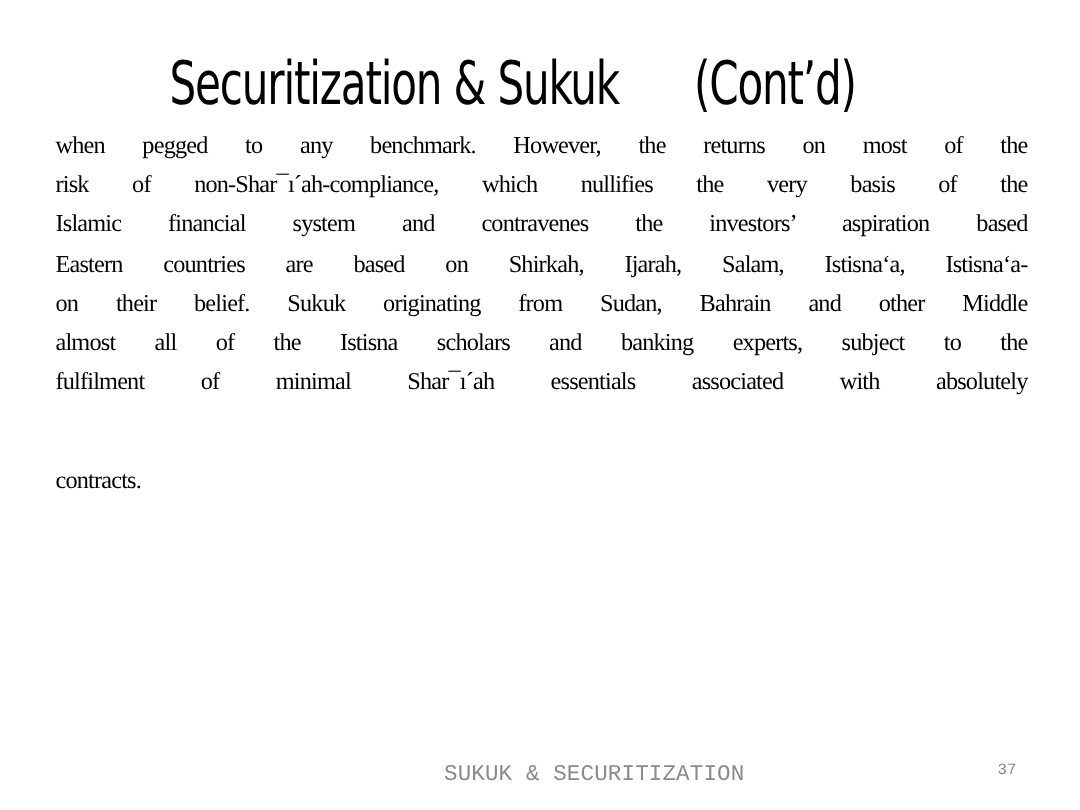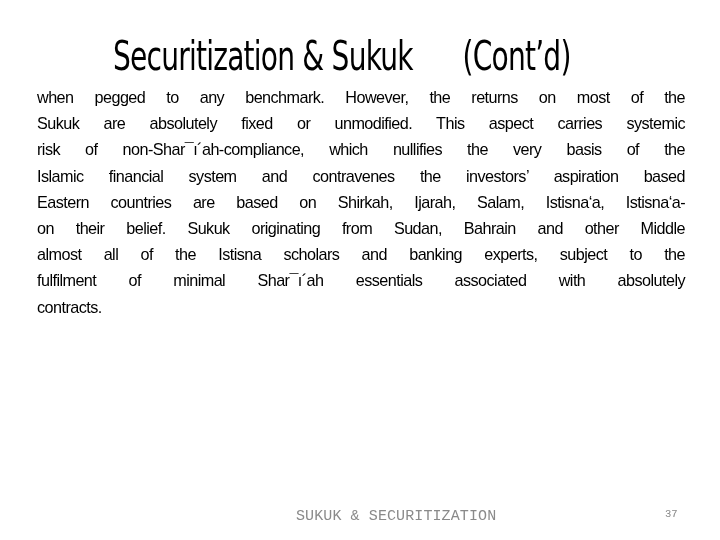--- a/index.html
+++ b/index.html
@@ -41,35 +41,36 @@
       white-space: pre;
     }
     .title .part-b {
       margin-left: 64px;
     }
     .body-text {
       position: absolute;
       left: 37px;
       top: 84px;
       width: 648px;
-      font-family: Liberation Sans, sans-serif;
+      font-family: Liberation Serif, serif;
       font-size: 16.2px;
       color: #000;
     }
     .line {
       height: 26.2px;
       line-height: 26.2px;
       text-align: justify;
       text-align-last: justify;
       white-space: nowrap;
       overflow: visible;
       letter-spacing: -0.55px;
     }
     .line.last {
       text-align-last: left;
+      margin-top: 40px;
     }
     .line span {
       white-space: normal;
     }
     .footer-center {
       position: absolute;
       top: 508px;
       left: 296px;
       font-family: Liberation Mono, monospace;
       font-size: 15px;
@@ -89,21 +90,20 @@
 <body>
 
 <div class="slide">
 
   <div class="title">
     <span class="part-a">Securitization &amp; Sukuk</span><span class="part-b">(Cont’d)</span>
   </div>
 
   <div class="body-text">
     <div class="line"><span>when pegged to any benchmark. However, the returns on most of the</span></div>
-    <div class="line"><span>Sukuk are absolutely fixed or unmodified. This aspect carries systemic</span></div>
     <div class="line"><span>risk of non-Shar¯ı´ah-compliance, which nullifies the very basis of the</span></div>
     <div class="line"><span>Islamic financial system and contravenes the investors’ aspiration based</span></div>
     <div class="line"><span>Eastern countries are based on Shirkah, Ijarah, Salam, Istisna‘a, Istisna‘a-</span></div>
     <div class="line"><span>on their belief. Sukuk originating from Sudan, Bahrain and other Middle</span></div>
     <div class="line"><span>almost all of the Istisna scholars and banking experts, subject to the</span></div>
     <div class="line"><span>fulfilment of minimal Shar¯ı´ah essentials associated with absolutely</span></div>
     <div class="line last"><span>contracts.</span></div>
   </div>
 
   <div class="footer-center">SUKUK &amp; SECURITIZATION</div>

